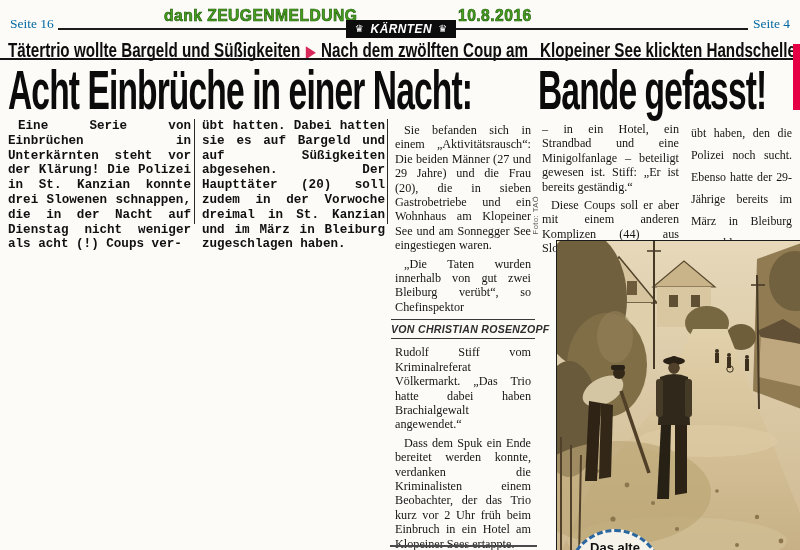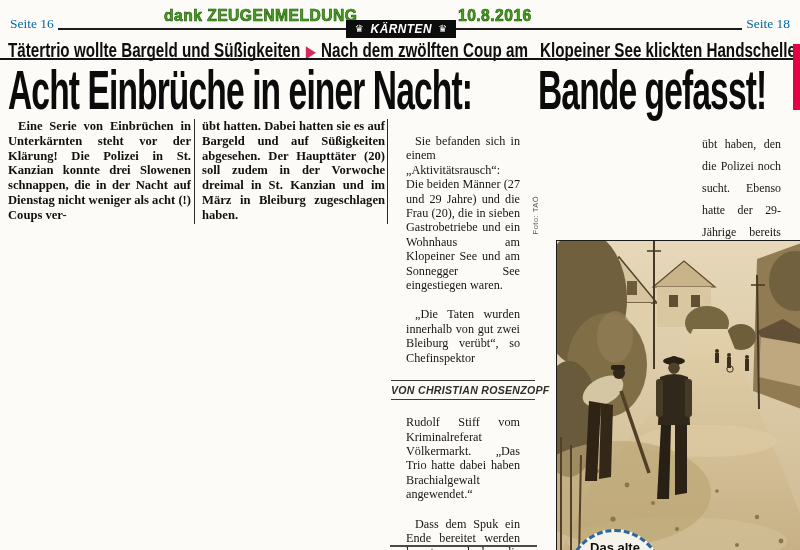--- a/index.html
+++ b/index.html
@@ -42,30 +42,30 @@
   .headline{
     position:absolute;margin:0;font-family:"Liberation Sans",sans-serif;font-weight:bold;
     font-size:56px;line-height:0.95;color:#0b0b0b;white-space:nowrap;
     letter-spacing:-1.5px;transform:scaleX(0.60);transform-origin:0 0;
   }
   .hl-left{left:8px;top:63px;}
   .hl-right{left:538px;top:63px;}
   
   .lead{
     position:absolute;top:119px;width:183px;font-weight:bold;font-size:12.6px;line-height:14.8px;
-    text-align:justify;color:#101010;
+    text-align:justify;color:#101010;font-family:Liberation Mono, monospace;
   }
   .lead-1{left:8px;text-indent:10px;}
   .lead-2{left:202px;}
   .vrule{position:absolute;top:119px;width:1px;height:105px;background:#2a2a2a;}
   .vr1{left:194px;}
   .vr2{left:387px;}
   
   .bodycol{font-size:12.2px;line-height:14.4px;text-align:justify;color:#151515;}
-  .bodycol p{margin:15px;}
+  .bodycol p{margin:4px;}
   #col3a p{text-indent:9px;}
   #col3b p:not(:first-child){text-indent:9px;}
   #col4 p:not(:first-child){text-indent:9px;}
   #col5 p:not(:first-child){text-indent:9px;}
   .col3{position:absolute;left:391px;top:119px;width:144px;}
   .colabs{position:absolute;top:118px;}
   #col4{left:538px;width:145px;}
   #col5{left:687px;width:109px;font-size:11.9px;line-height:22px;}
   .byline-block{
     border-top:1px solid #3a3a3a;border-bottom:1px solid #3a3a3a;
@@ -96,21 +96,21 @@
 </style>
 </head>
 <body>
 
 <div class="page">
 
   <div class="overprint op-credit">dank ZEUGENMELDUNG</div>
   <div class="overprint op-date">10.8.2016</div>
   <div class="header-rule"></div>
   <div class="page-label pl-left">Seite 16</div>
-  <div class="page-label pl-right">Seite 18</div>
+  <div class="page-label pl-right">Seite 4</div>
   <div class="section-badge">
     <span class="crown">♛</span>
     <span class="badge-text">KÄRNTEN</span>
     <span class="crown">♛</span>
   </div>
 
   <div class="kicker kicker-left">
     <span>Tätertrio wollte Bargeld und Süßigkeiten</span>
     <span class="kick-arrow">▶</span>
     <span>Nach dem zwölften Coup am</span>
@@ -136,20 +136,24 @@
       <div class="byline-text">VON CHRISTIAN ROSENZOPF</div>
     </div>
     <div id="col3b" class="bodycol">
         <p>Rudolf Stiff vom Kriminalreferat Völkermarkt. „Das Trio hatte dabei haben Brachialgewalt angewendet.“</p>
         <p>Dass dem Spuk ein Ende bereitet werden konnte, verdanken die Kriminalisten einem Beobachter, der das Trio kurz vor 2 Uhr früh beim Einbruch in ein Hotel am Klopeiner Sees ertappte.</p>
       </div>
 
   </div>
   <div class="bottom-rule"></div>
 
+  <div id="col4" class="bodycol colabs">
+      <p>– in ein Hotel, ein Strandbad und eine Minigolfanlage – beteiligt gewesen ist. Stiff: „Er ist bereits geständig.“</p>
+      <p>Diese Coups soll er aber mit einem anderen Komplizen (44) aus Slowenien ver-</p>
+    </div>
   <div id="col5" class="bodycol colabs">
       <p>übt haben, den die Polizei noch sucht. Ebenso hatte der 29-Jährige bereits im März in Bleiburg zugeschlagen.</p>
       <p>Stiff: „Und wir sind guter Dinge, dass wir noch weitere Taten aufklären werden.“</p>
     </div>
 
   <div class="photo-credit">Foto: TAÖ</div>
   <figure class="photo">
     <svg width="250" height="320" viewBox="0 0 250 320" xmlns="http://www.w3.org/2000/svg">
       <defs>
         <linearGradient id="sky" x1="0" y1="0" x2="0" y2="1">

